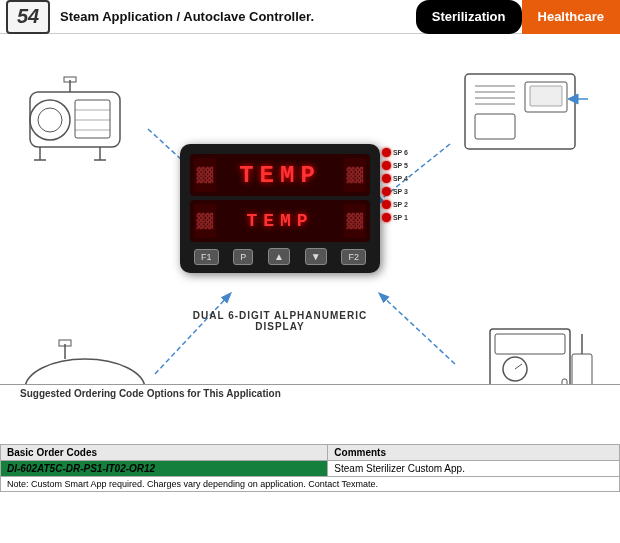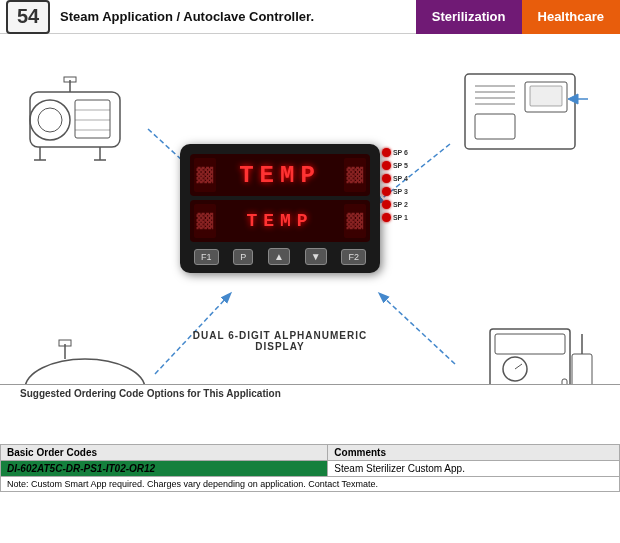--- a/index.html
+++ b/index.html
@@ -27,38 +27,39 @@
       border: 2px solid #333;
       border-radius: 4px;
       display: flex;
       align-items: center;
       justify-content: center;
       font-size: 20px;
       font-weight: bold;
       color: #333;
       margin: 2px 6px;
       flex-shrink: 0;
+      font-style: italic;
     }
     .header-title {
       flex: 1;
       font-size: 13px;
       font-weight: bold;
       color: #111;
       padding-left: 4px;
     }
     .header-badge {
       padding: 4px 16px;
       font-size: 13px;
       font-weight: bold;
       color: #fff;
       height: 34px;
       display: flex;
       align-items: center;
     }
-    .badge-green { background: #701a75; }
+    .badge-green { background: #000000; border-radius: 13px; }
     .badge-orange { background: #e85d0c; }
 
     
     .main {
       position: relative;
       width: 620px;
       height: 460px;
       background: #fff;
     }
     .ctrl-btn {
@@ -327,21 +328,21 @@
           </div>
           <div style="display:flex;align-items:center;gap:2px;">
             <div style="width:9px;height:9px;border-radius:50%;background:#cc0000;box-shadow:0 0 3px #cc0000;"></div>
             <span style="font-size:7px;color:#333;font-weight:bold;">SP 1</span>
           </div>
         </div>
       </div>
     </div>
   </div>
 
-  <div class="display-label" style="top:296px;">DUAL 6-DIGIT ALPHANUMERIC  DISPLAY</div>
+  <div class="display-label" style="top:276px;">DUAL 6-DIGIT ALPHANUMERIC  DISPLAY</div>
 
   <div class="machine-bl">
     <svg width="155" height="130" viewBox="0 0 155 130">
 
       <ellipse cx="80" cy="55" rx="60" ry="30" fill="none" stroke="#555" stroke-width="1.5"></ellipse>
       <rect x="20" y="55" width="120" height="30" fill="none" stroke="#555" stroke-width="1.5"></rect>
       <ellipse cx="80" cy="85" rx="60" ry="15" fill="none" stroke="#555" stroke-width="1.5"></ellipse>
 
       <circle cx="140" cy="70" r="18" fill="none" stroke="#555" stroke-width="1.5"></circle>
       <circle cx="140" cy="70" r="10" fill="none" stroke="#555" stroke-width="1"></circle>

